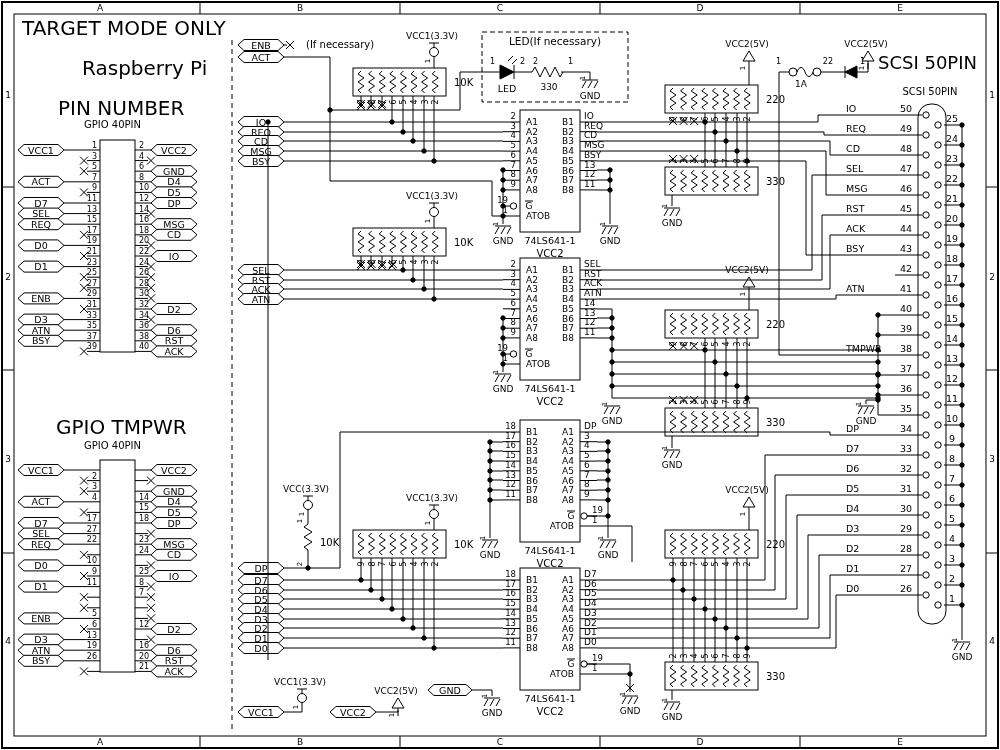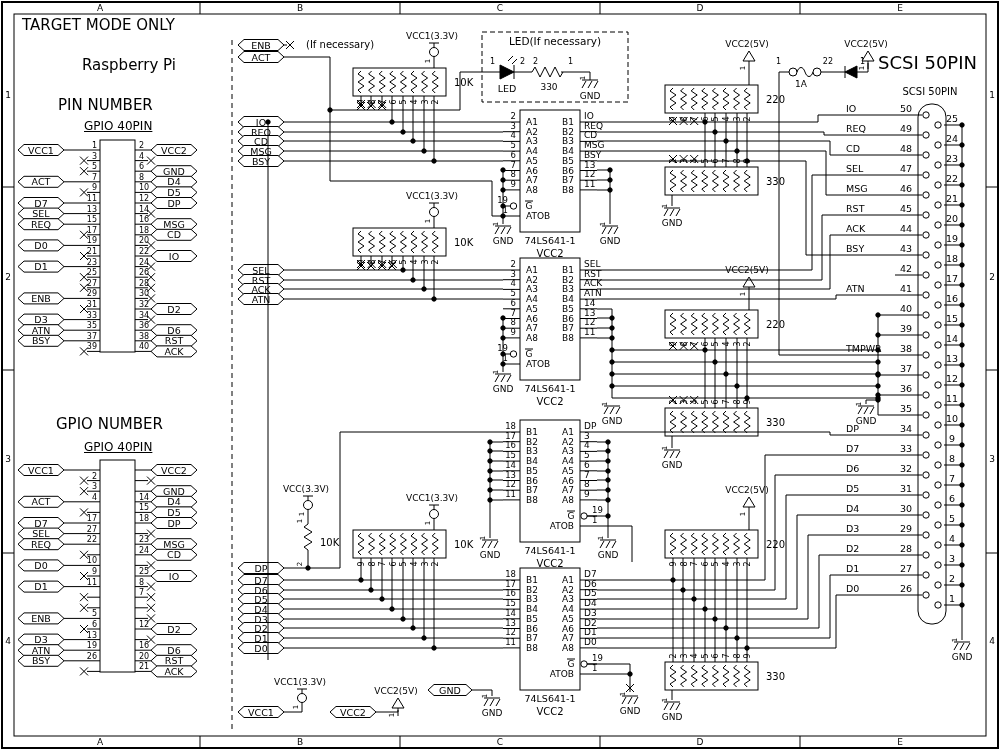--- a/index.html
+++ b/index.html
@@ -1,23 +1,23 @@
 <!DOCTYPE html>
 <html><head>
 <meta charset="utf-8">
 <style>
   html,body{margin:0;padding:0;background:#888;}
   #page{position:relative;width:1000px;height:750px;background:#fff;
         font-family:"DejaVu Sans","Liberation Sans",sans-serif;color:#000;overflow:hidden;}
   #schem{position:absolute;left:0;top:0;}
   svg text{fill:#000;font-family:"DejaVu Sans","Liberation Sans",sans-serif;}
   .ht{position:absolute;white-space:nowrap;}
-  .t15{font-size:15px;}
+  .t15{font-size:20px;}
   .t17{font-size:18px;}
-  .t10{font-size:12px;text-decoration:underline;}
+  .t10{font-size:10px;}
 </style>
 </head>
 <body>
 
 <div id="page">
   <svg id="schem" width="1000" height="750" viewBox="0 0 1000 750">
       <rect x="2" y="2" width="996" height="746" stroke-width="2" fill="none" stroke="#000"></rect>
       <rect x="14" y="14" width="972" height="722" fill="none" stroke="#000"></rect>
       <path d="M200,2V14" fill="none" stroke="#000"></path>
       <path d="M200,736V748" fill="none" stroke="#000"></path>
@@ -1384,16 +1384,16 @@
       <text x="298" y="707" font-size="7" text-anchor="middle" fill="#000" transform="rotate(-90 298 707)">1</text>
       <polygon points="392,708 404,708 398,698" fill="#fff" stroke="#000"></polygon>
       <line x1="398" y1="708" x2="398" y2="716" fill="none" stroke="#000"></line>
       <text x="396" y="694" font-size="9" text-anchor="middle" fill="#000">VCC2(5V)</text>
       <text x="394" y="715" font-size="7" text-anchor="middle" fill="#000" transform="rotate(-90 394 715)">1</text>
     </svg>
   <div class="ht t15" style="left:22px;top:16px;">TARGET MODE ONLY</div>
   <div class="ht t15" style="left:82px;top:56px;">Raspberry Pi</div>
   <div class="ht t15" style="left:58px;top:96px;">PIN NUMBER</div>
   <div class="ht t10" style="left:84px;top:119px;">GPIO 40PIN</div>
-  <div class="ht t15" style="left:56px;top:415px;">GPIO NUMBER</div>
+  <div class="ht t15" style="left:56px;top:415px;">GPIO TMPWR</div>
   <div class="ht t10" style="left:84px;top:440px;">GPIO 40PIN</div>
   <div class="ht t17" style="left:878px;top:52px;">SCSI 50PIN</div>
 </div>
 
 </body></html>

